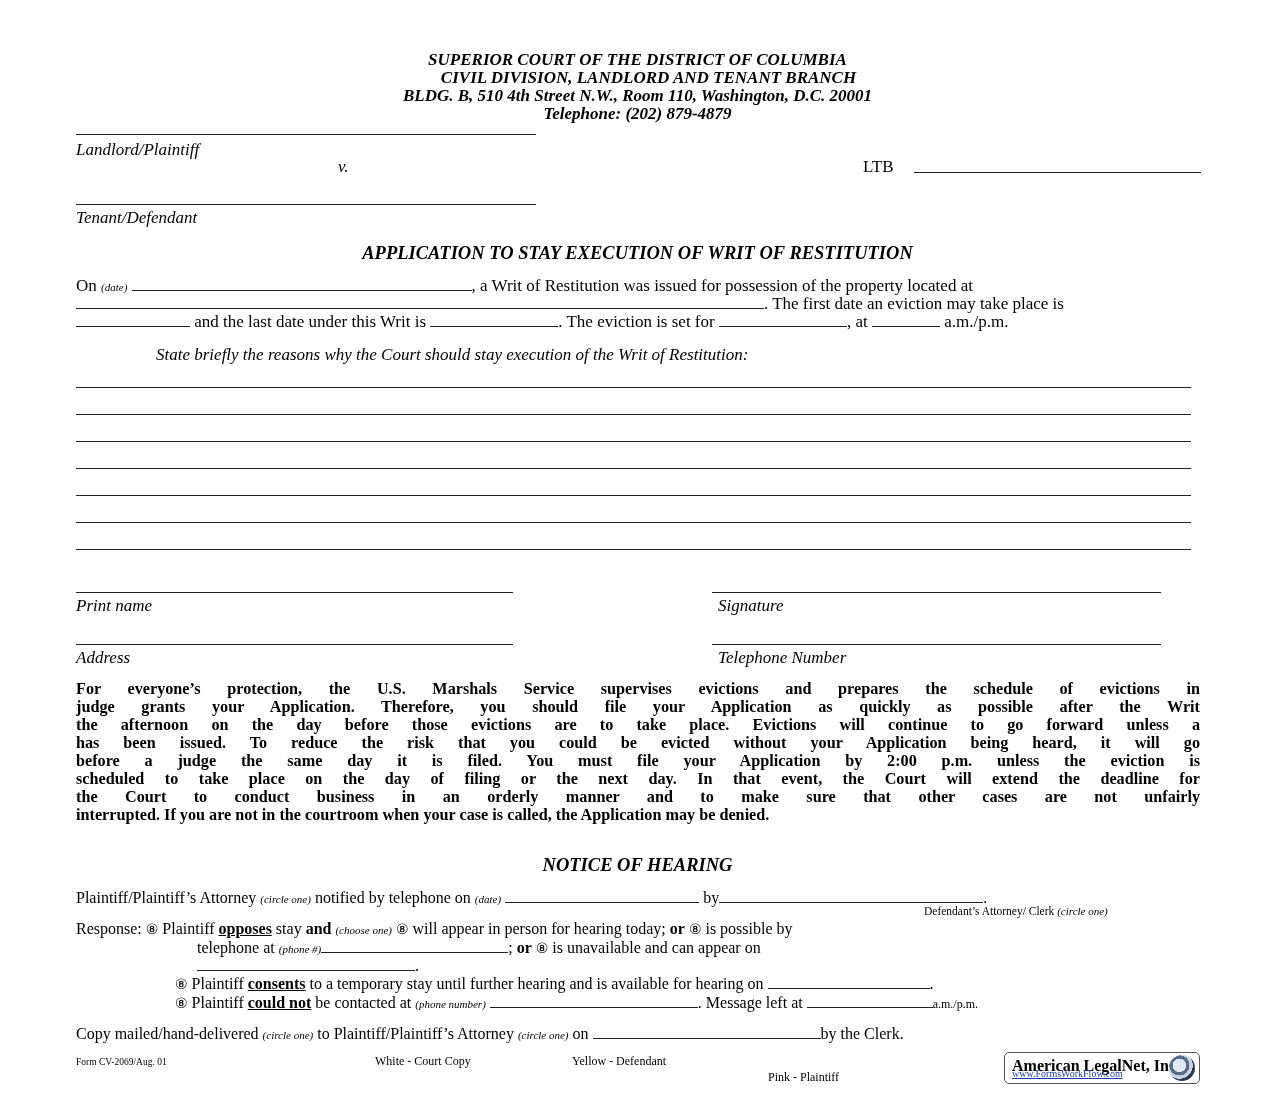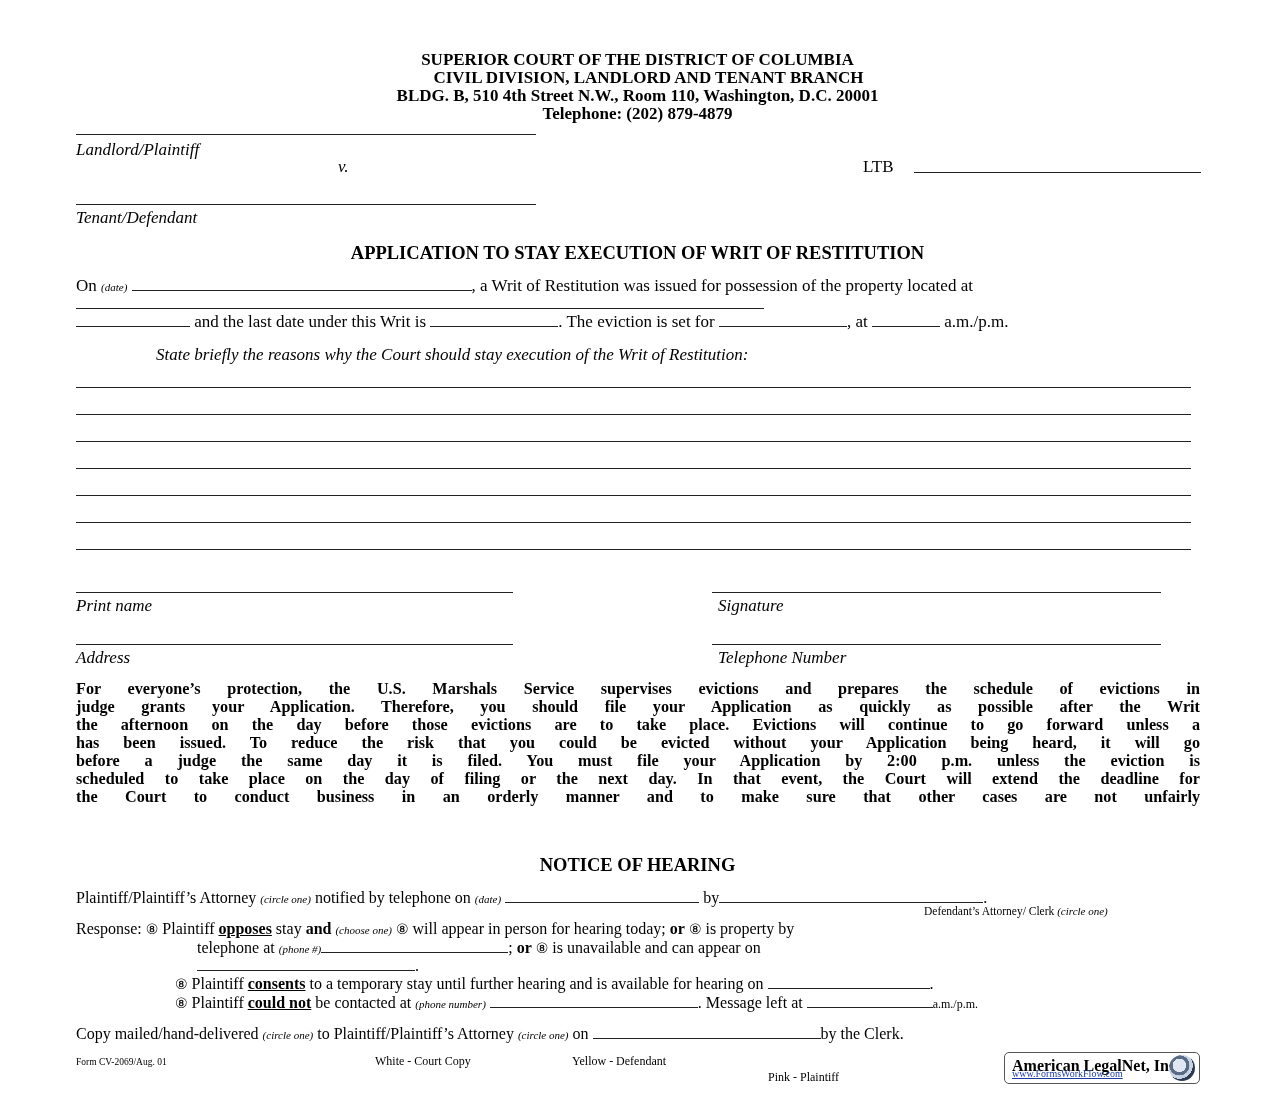--- a/index.html
+++ b/index.html
@@ -1,19 +1,19 @@
 <!DOCTYPE html>
 <html><head>
 <meta charset="utf-8">
 <style>
   html, body { margin:0; padding:0; background:#ffffff; }
   body { width:1275px; height:1100px; position:relative; overflow:hidden; color:#000;
          font-family:"Liberation Serif","DejaVu Serif",serif; }
   .abs { position:absolute; white-space:nowrap; }
-  .hdr { left:0; width:1275px; text-align:center; font-weight:bold; font-size:17px; line-height:18px; }
+  .hdr { left:0; width:1275px; text-align:center; font-weight:bold; font-size:17px; line-height:18px;font-style:italic; }
   .it { font-style:italic; }
   .tiny { font-style:italic; font-size:11px; }
   .rule { position:absolute; border-bottom:1.3px solid #222; height:0; }
   .fill { display:inline-block; border-bottom:1.2px solid #222; height:14px; vertical-align:baseline; }
   .body { font-size:17px; line-height:18px; }
   .notice { font-size:16px; line-height:18px; }
   .para { position:absolute; left:76px; width:1124px; font-weight:bold; font-size:16.2px; line-height:18px;
           text-align:justify; white-space:normal; }
   .para span { display:block; text-align:justify; text-align-last:justify; }
   .para span.last { text-align-last:left; }
@@ -45,21 +45,21 @@
 <div class="abs it body" style="left:76px; top:209px;">Tenant/Defendant</div>
 
 <div class="abs hdr" style="top:244px; font-size:18.5px;">APPLICATION TO STAY EXECUTION OF WRIT OF RESTITUTION</div>
 
 <div class="abs body" style="left:76px; top:276px;">
   <span>On</span>
   <span class="tiny">(date)</span>
   <span class="fill" style="width:340px;"></span><span>, a Writ of Restitution was issued for possession of the property located at</span>
 </div>
 <div class="abs body" style="left:76px; top:294px;">
-  <span class="fill" style="width:688px;"></span>
+  <span class="fill" style="width:688px;"></span><span>.  The first date an eviction may take place is</span>
 </div>
 <div class="abs body" style="left:76px; top:312px;">
   <span class="fill" style="width:114px;"></span>
   <span>and the last date under this Writ is</span>
   <span class="fill" style="width:128px;"></span><span>.  The eviction is set for</span>
   <span class="fill" style="width:128px;"></span><span>, at</span>
   <span class="fill" style="width:68px;"></span>
   <span>a.m./p.m.</span>
 </div>
 
@@ -82,20 +82,21 @@
 <div class="abs it body" style="left:718px; top:649px;">Telephone Number</div>
 
 <div class="para" style="top:680px;">
   <span>For everyone’s protection, the U.S. Marshals Service supervises evictions and prepares the schedule of evictions in</span>
   <span>judge grants your Application.  Therefore, you should file your Application as quickly as possible after the Writ</span>
   <span>the afternoon on the day before those evictions are to take place.  Evictions will continue to go forward unless a</span>
   <span>has been issued.  To reduce the risk that you could be evicted without your Application being heard, it will go</span>
   <span>before a judge the same day it is filed.   You must file your Application by 2:00 p.m. unless the eviction is</span>
   <span>scheduled to take place on the day of filing or the next day.  In that event, the Court will extend the deadline for</span>
   <span>the Court to conduct business in an orderly manner and to make sure that other cases are not unfairly</span>
+  <span class="last">interrupted.  If you are not in the courtroom when your case is called, the Application may be denied.</span>
 </div>
 
 <div class="abs hdr" style="top:856px; font-size:18.5px;">NOTICE OF HEARING</div>
 
 <div class="abs notice" style="left:76px; top:888px;">
   <span>Plaintiff/Plaintiff’s Attorney</span>
   <span class="tiny">(circle one)</span>
   <span>notified by telephone on</span>
   <span class="tiny">(date)</span>
   <span class="fill" style="width:194px;"></span>
@@ -111,21 +112,21 @@
   <span class="circ">⑧</span>
   <span>Plaintiff</span>
   <span class="u">opposes</span>
   <span>stay</span>
   <span class="b">and</span>
   <span class="tiny">(choose one)</span>
   <span class="circ">⑧</span>
   <span>will appear in person for hearing today;</span>
   <span class="b">or</span>
   <span class="circ">⑧</span>
-  <span>is property by</span>
+  <span>is possible by</span>
 </div>
 <div class="abs notice" style="left:197px; top:938px;">
   <span>telephone at</span>
   <span class="tiny">(phone #)</span><span class="fill" style="width:187px;"></span>;
   <span class="b">or</span>
   <span class="circ">⑧</span>
   <span>is unavailable and can appear on</span>
 </div>
 <div class="abs notice" style="left:197px; top:956px;">
   <span class="fill" style="width:218px;"></span>.

